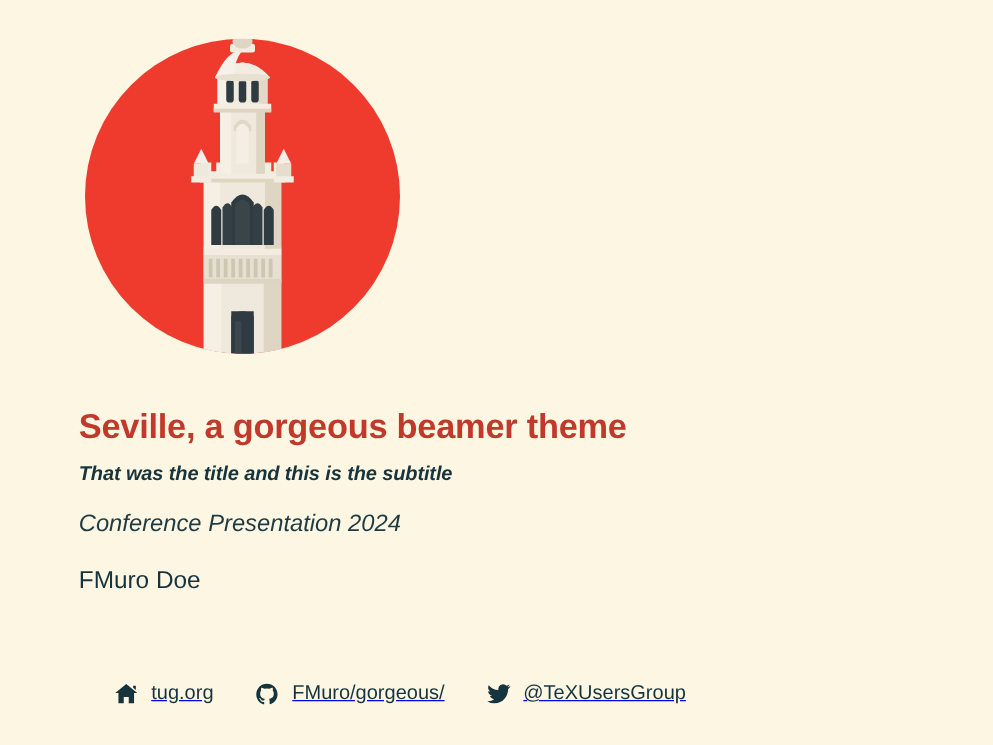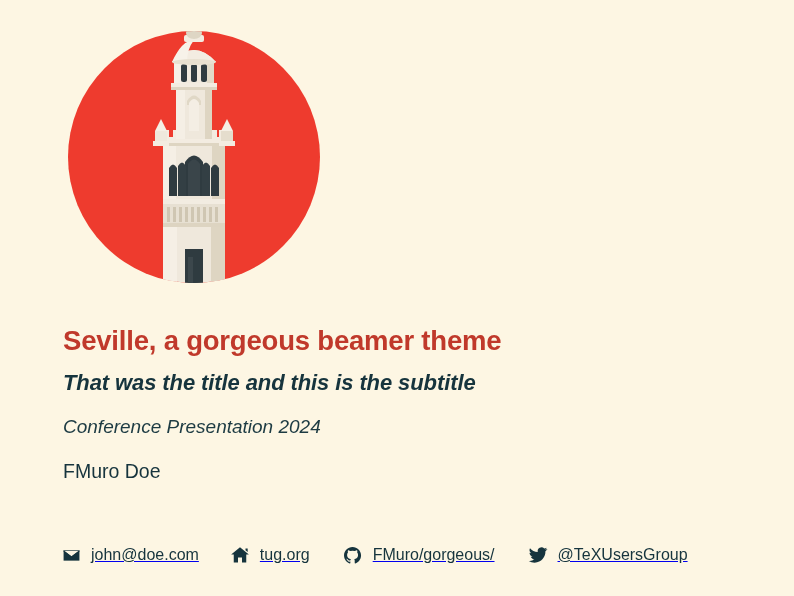--- a/index.html
+++ b/index.html
@@ -50,21 +50,21 @@
     font-size: 27.5px;
     font-weight: bold;
     color: #c0392b;
     letter-spacing: -0.2px;
     line-height: 1.16;
     margin: 0 0 13px 0;
     white-space: nowrap;
   }
 
   .slide-subtitle {
-    font-size: 22px;
+    font-size: 16px;
     font-weight: bold;
     font-style: italic;
     color: #16343d;
     letter-spacing: -0.1px;
     line-height: 1.2;
     margin: 0 0 20px 0;
     white-space: nowrap;
   }
 
   .slide-event {
@@ -272,30 +272,20 @@
     <h2 class="slide-subtitle">That was the title and this is the subtitle</h2>
 
     <div class="slide-event">Conference Presentation 2024</div>
 
     <div class="slide-author">FMuro Doe</div>
 
   </div>
 
   <div class="footer">
 
-    <a class="footer-item" href="#">
-      <span class="fi-icon">
-        <svg viewBox="0 0 24 24" width="19" height="19">
-          <path d="M2 5.5h20v13H2z" fill="#16343d"></path>
-          <path d="M2.6 6.3h18.8L12 13.4 2.6 6.3z" fill="#fdf6e3"></path>
-          <path d="M2 5.5l10 7.6 10-7.6v1.7L12 14.9 2 7.2z" fill="#16343d"></path>
-        </svg>
-      </span>
-      <span class="fi-label">john@doe.com</span>
-    </a>
 
     <span class="fi-gap-1"></span>
 
     <a class="footer-item" href="#">
       <span class="fi-icon">
         <svg viewBox="0 0 24 24" width="20" height="20">
           <path d="M12 2.6L1.4 11.3h3.1V21h5.1v-5.9h4.8V21h5.1v-9.7h3.1z" fill="#16343d"></path>
           <path d="M18.6 4.3h2.6v4.1l-2.6-2.2z" fill="#16343d"></path>
           <path d="M12 4.9l-8 6.6v8.1h3.2v-5.9h9.6v5.9H20v-8.1z" fill="#fdf6e3" opacity="0.0"></path>
         </svg>

